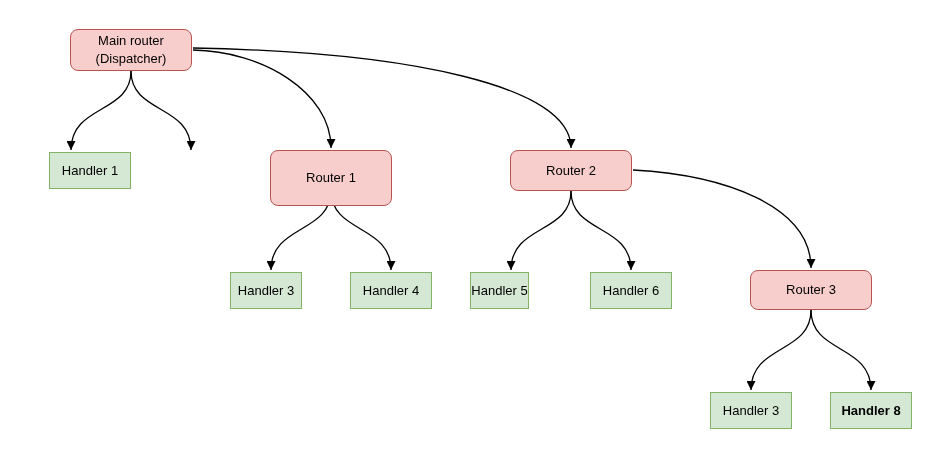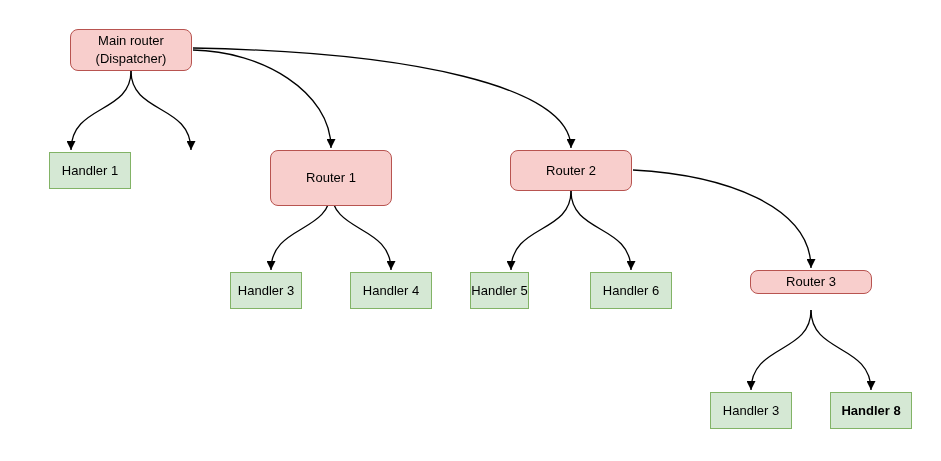--- a/index.html
+++ b/index.html
@@ -55,21 +55,21 @@
   
   .n-main     { left: 70px;  top: 29px;  width: 122px; height: 42px; }
   .n-handler1 { left: 30px;  top: 152px; width: 82px;  height: 37px; margin-left: 19px; }
   .n-handler2 { left: 150px; top: 152px; width: 82px;  height: 37px; }
   .n-router1  { left: 270px; top: 150px; width: 122px; height: 56px; }
   .n-router2  { left: 510px; top: 150px; width: 122px; height: 41px; }
   .n-handler3 { left: 230px; top: 272px; width: 72px;  height: 37px; }
   .n-handler4 { left: 350px; top: 272px; width: 82px;  height: 37px; }
   .n-handler5 { left: 470px; top: 272px; width: 59px;  height: 37px; }
   .n-handler6 { left: 590px; top: 272px; width: 82px;  height: 37px; }
-  .n-router3  { left: 750px; top: 270px; width: 122px; height: 24px; }
+  .n-router3  { left: 750px; top: 270px; width: 122px; height: 40px; }
   .n-handler7 { left: 710px; top: 392px; width: 82px;  height: 37px; }
   .n-handler8 { left: 830px; top: 392px; width: 82px;  height: 37px; font-weight: bold; }
 </style>
 </head>
 <body>
 
 <div class="canvas">
 
   <svg class="edges-layer" viewBox="0 0 941 461" aria-hidden="true">
     <defs>

